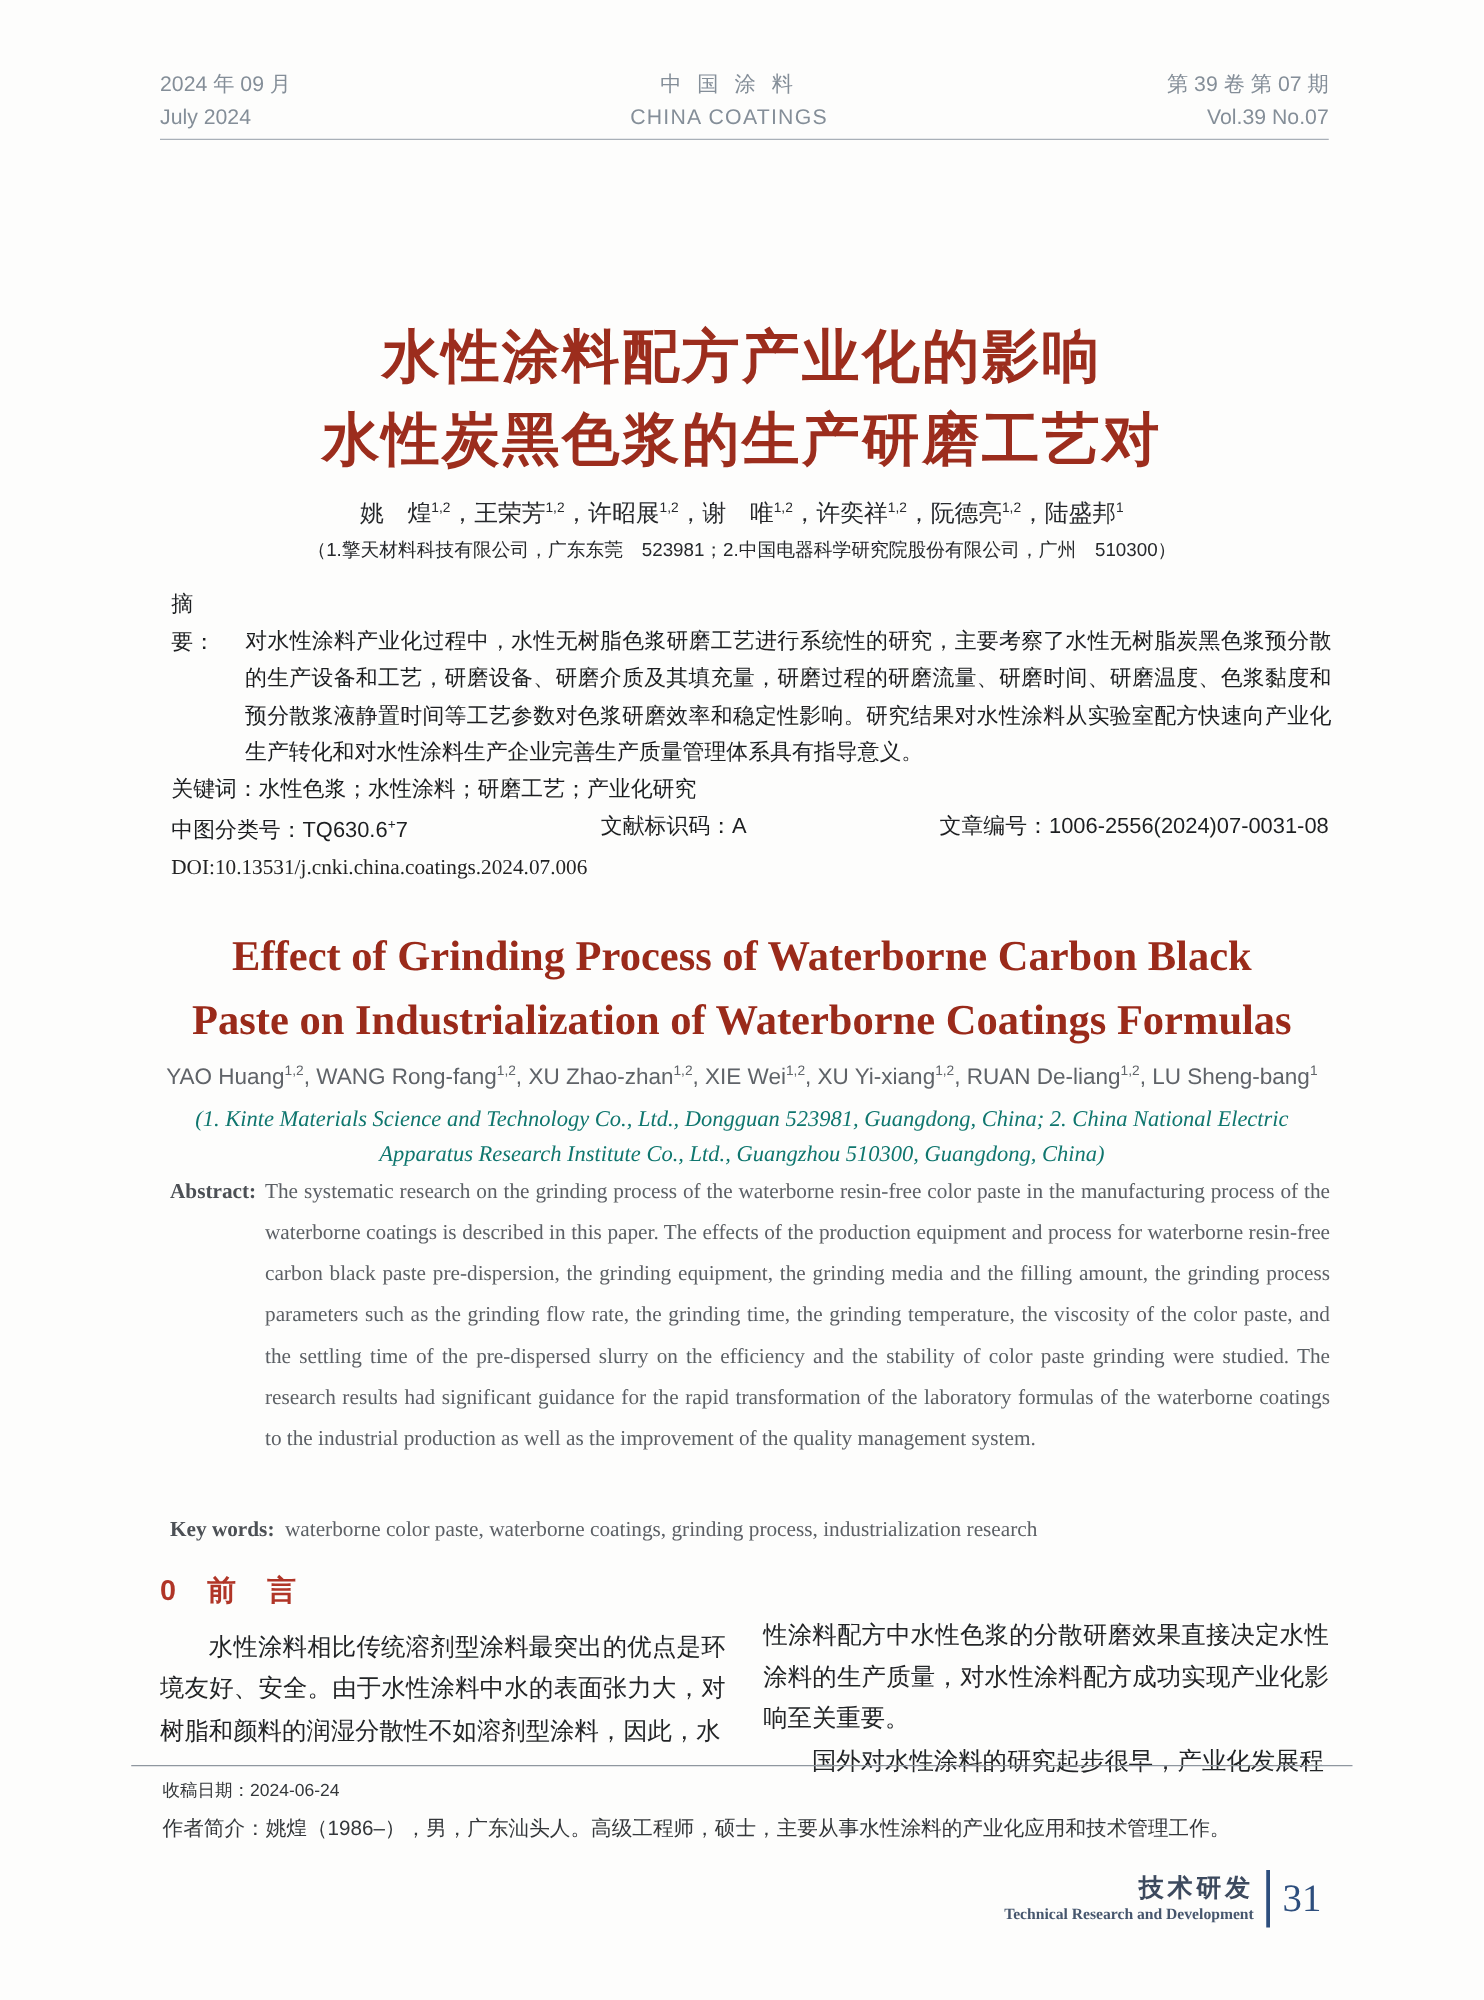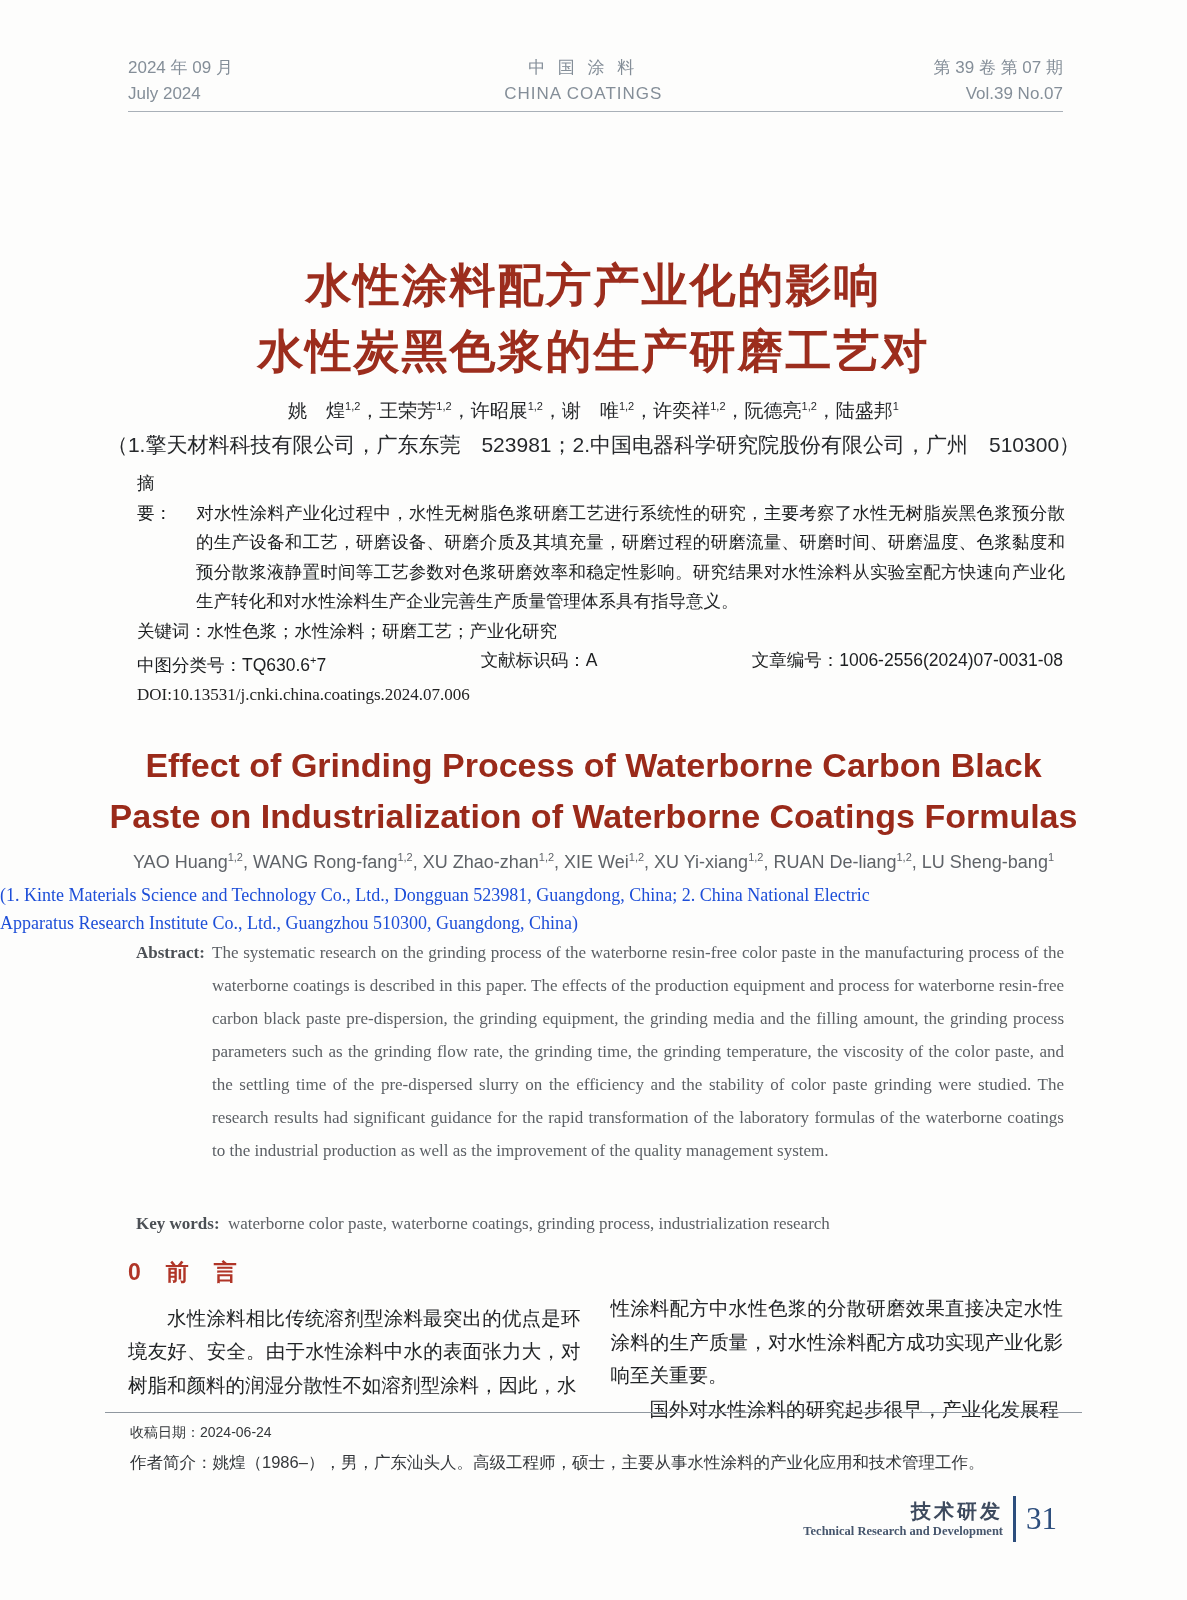--- a/index.html
+++ b/index.html
@@ -31,47 +31,47 @@
     font-size:46px; line-height:66px; letter-spacing:2px;
   }
   
   .authors-cn {
     position:absolute; top:398px; left:0; right:0;
     text-align:center; font-size:19px; color:#26282b;
   }
   .authors-cn sup, .authors-en sup { font-size:11px; }
   .affil-cn {
     position:absolute; top:431px; left:0; right:0;
-    text-align:center; font-size:21px; color:#26282b;
+    text-align:center; font-size:15px; color:#26282b;
   }
   
   .front-block {
     position:absolute; top:469px; left:137px; width:928px;
     font-size:17.5px; line-height:29.5px; color:#1c1e20;
   }
   .hang-cn { padding-left:59px; text-align:justify; }
   .hang-cn .lbl { display:inline-block; width:59px; margin-left:-59px; }
   .kw-cn { text-align:left; }
   .clc-row { display:flex; justify-content:space-between; padding-right:2px; }
   .clc-row sup { font-size:11px; }
   .doi-line { font-family:"Liberation Serif", serif; font-size:17px; color:#222; }
   
   .title-en {
     position:absolute; top:740px; left:40px; right:40px;
     text-align:center; color:#9a2a1a; font-weight:700;
-    font-family:Liberation Sans, sans-serif; font-size:34px; line-height:51px;
+    font-family:Liberation Serif, serif; font-size:34px; line-height:51px;
   }
   .authors-en {
     position:absolute; top:851px; left:0; right:0;
     text-align:center; font-size:18px; color:#5f6368;
   }
   .affil-en {
     position:absolute; top:881px; left:0; right:0;
-    text-align:left; font-family:"Liberation Serif", serif; 
-    font-size:18px; line-height:28px; color:#1d4ed8;
+    text-align:center; font-family:"Liberation Serif", serif; font-style:italic;
+    font-size:18px; line-height:28px; color:#0f766e;
   }
   
   .en-block {
     position:absolute; top:936px; left:136px; width:928px;
     font-family:"Liberation Serif", serif; font-size:17px; line-height:33px;
     color:#5c6065;
   }
   .hang-en { padding-left:76px; text-align:justify; }
   .hang-en .lbl { display:inline-block; width:76px; margin-left:-76px; font-weight:700; color:#4c5055; }
   .kw-en { padding-left:92px; text-align:left;margin-top:40px; }

